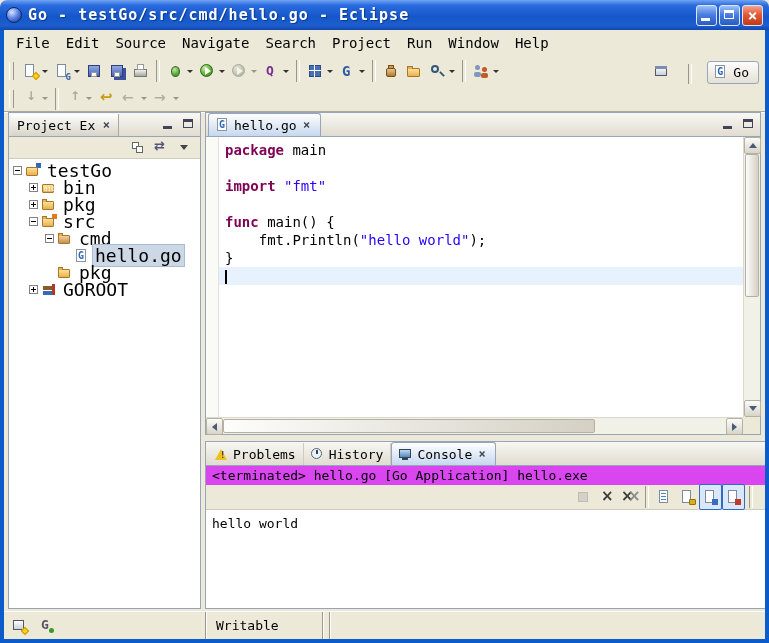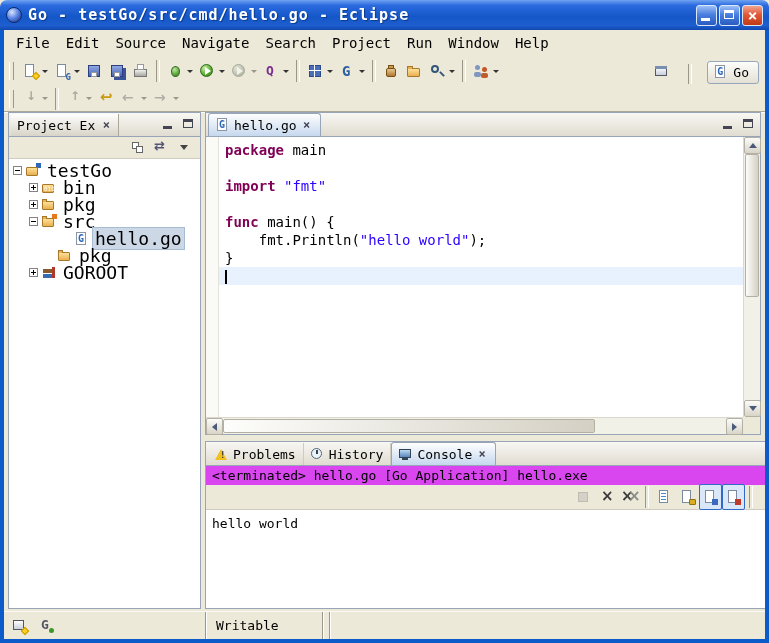--- a/index.html
+++ b/index.html
@@ -380,20 +380,25 @@
       <div class="trow" style="padding-left: 20px;">
         <span class="exp plus"></span>
         <span class="tic tic-folder"></span>
         <span class="tlabel">pkg</span>
       </div>
       <div class="trow" style="padding-left: 20px;">
         <span class="exp"></span>
         <span class="tic tic-src-folder"></span>
         <span class="tlabel">src</span>
       </div>
+      <div class="trow" style="padding-left: 36px;">
+        <span class="exp"></span>
+        <span class="tic tic-package-folder"></span>
+        <span class="tlabel">cmd</span>
+      </div>
       <div class="trow sel" style="padding-left: 52px;">
         <span class="exp hide"></span>
         <span class="tic tic-go-file"></span>
         <span class="tlabel sel-label">hello.go</span>
       </div>
       <div class="trow" style="padding-left: 36px;">
         <span class="exp hide"></span>
         <span class="tic tic-folder"></span>
         <span class="tlabel">pkg</span>
       </div>

